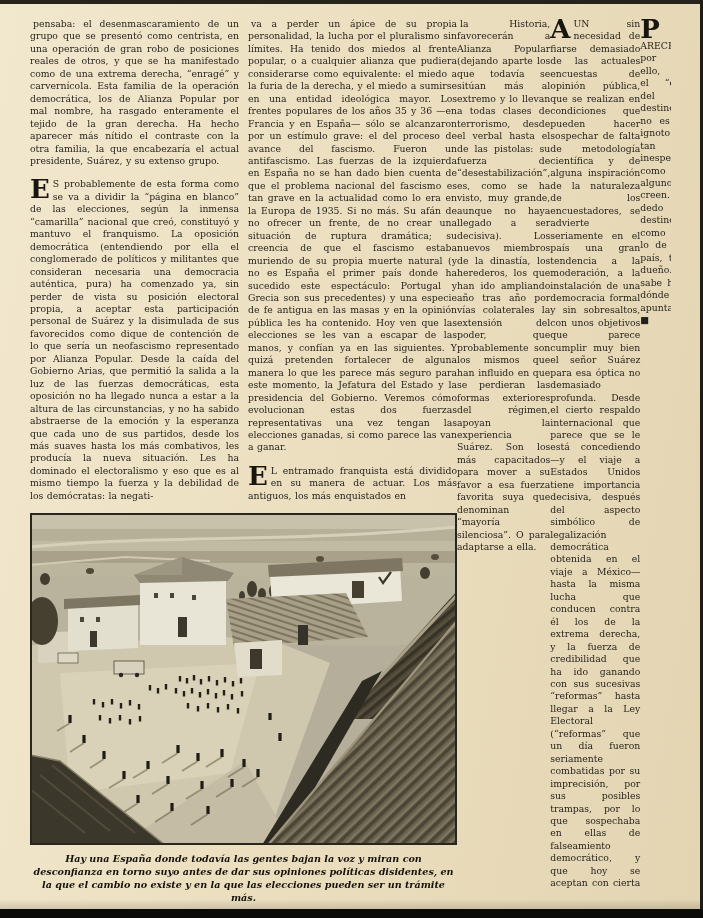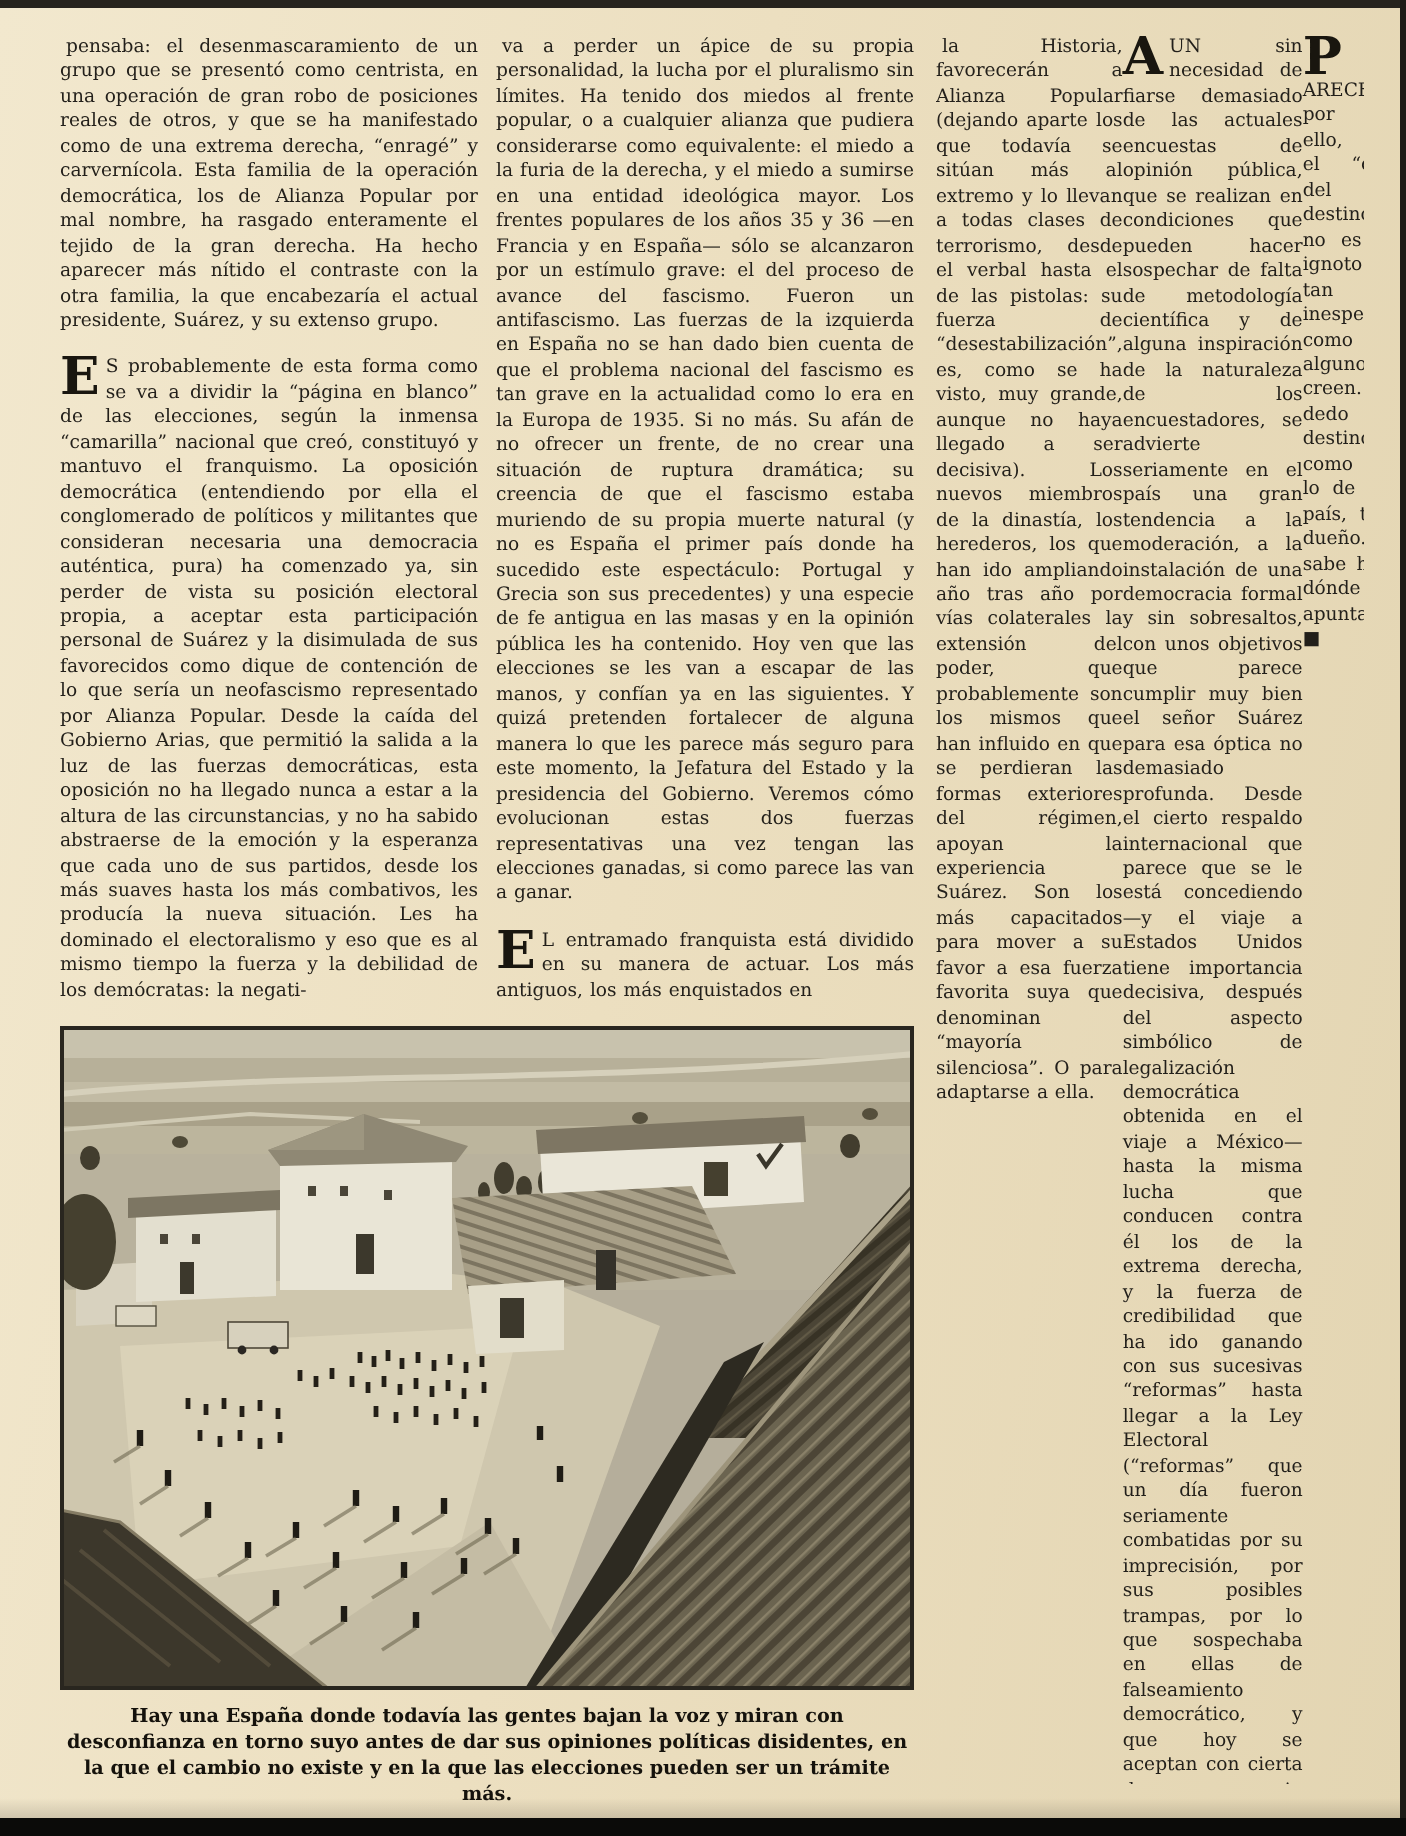--- a/index.html
+++ b/index.html
@@ -8,21 +8,21 @@
     background:linear-gradient(100deg,#f2e8ce 0%,#ecdfc0 45%,#e3d5b2 100%);
     font-family:"DejaVu Serif","Liberation Serif",serif;
     color:#221f1a;
   }
   .edge-top{position:absolute;top:0;left:0;width:703px;height:4px;background:#26231d;z-index:5;}
   .edge-right{position:absolute;top:0;right:0;width:3px;height:918px;background:#1e1c17;z-index:5;}
   .edge-bottom{position:absolute;bottom:0;left:0;width:703px;height:9px;background:#0b0b09;z-index:5;}
   .edge-bottom-shade{position:absolute;bottom:9px;left:0;width:703px;height:10px;
     background:linear-gradient(#00000000,#00000022);z-index:4;}
 
-  .page{position:absolute;top:18px;left:30px;width:652px;height:886px;display:flex;gap:11px;}
+  .page{position:absolute;top:18px;left:30px;width:652px;height:886px;display:flex;}
 
   .left-area{width:427px;display:flex;flex-direction:column;}
   .columns{display:flex;gap:9px;height:492px;overflow:hidden;}
   .col{width:209px;height:492px;overflow:hidden;}
 
   .para{
     font-size:9.3px;line-height:12.45px;text-align:justify;
     margin:0 0 11px 0;letter-spacing:0px;word-spacing:0.5px;
   }
   .para:last-child{margin-bottom:0;}
@@ -30,21 +30,21 @@
     float:left;font-weight:bold;font-size:26px;line-height:21px;
     padding:1px 3px 0 0;color:#19160f;
   }
 
   .photo-frame{margin-top:9px;width:427px;height:332px;background:#b5ae9b;position:relative;}
   .photo-frame svg{display:block;width:427px;height:332px;}
 
   .caption{
     margin-top:7px;width:427px;text-align:center;
     font-size:9.6px;font-weight:bold;line-height:13px;color:#15120c;
-    padding:0 2px;box-sizing:border-box;
+    padding:0 2px;box-sizing:border-box;font-style:italic;
   }
 
   .right-col{width:214px;height:874px;display:flex;flex-direction:row;overflow:hidden;}
 
   .footer-row{
     margin-top:auto;align-self:flex-end;display:flex;align-items:flex-end;gap:7px;
     padding:0 6px 12px 0;
   }
   .logo{
     position:relative;font-weight:bold;font-size:19px;letter-spacing:-0.5px;

